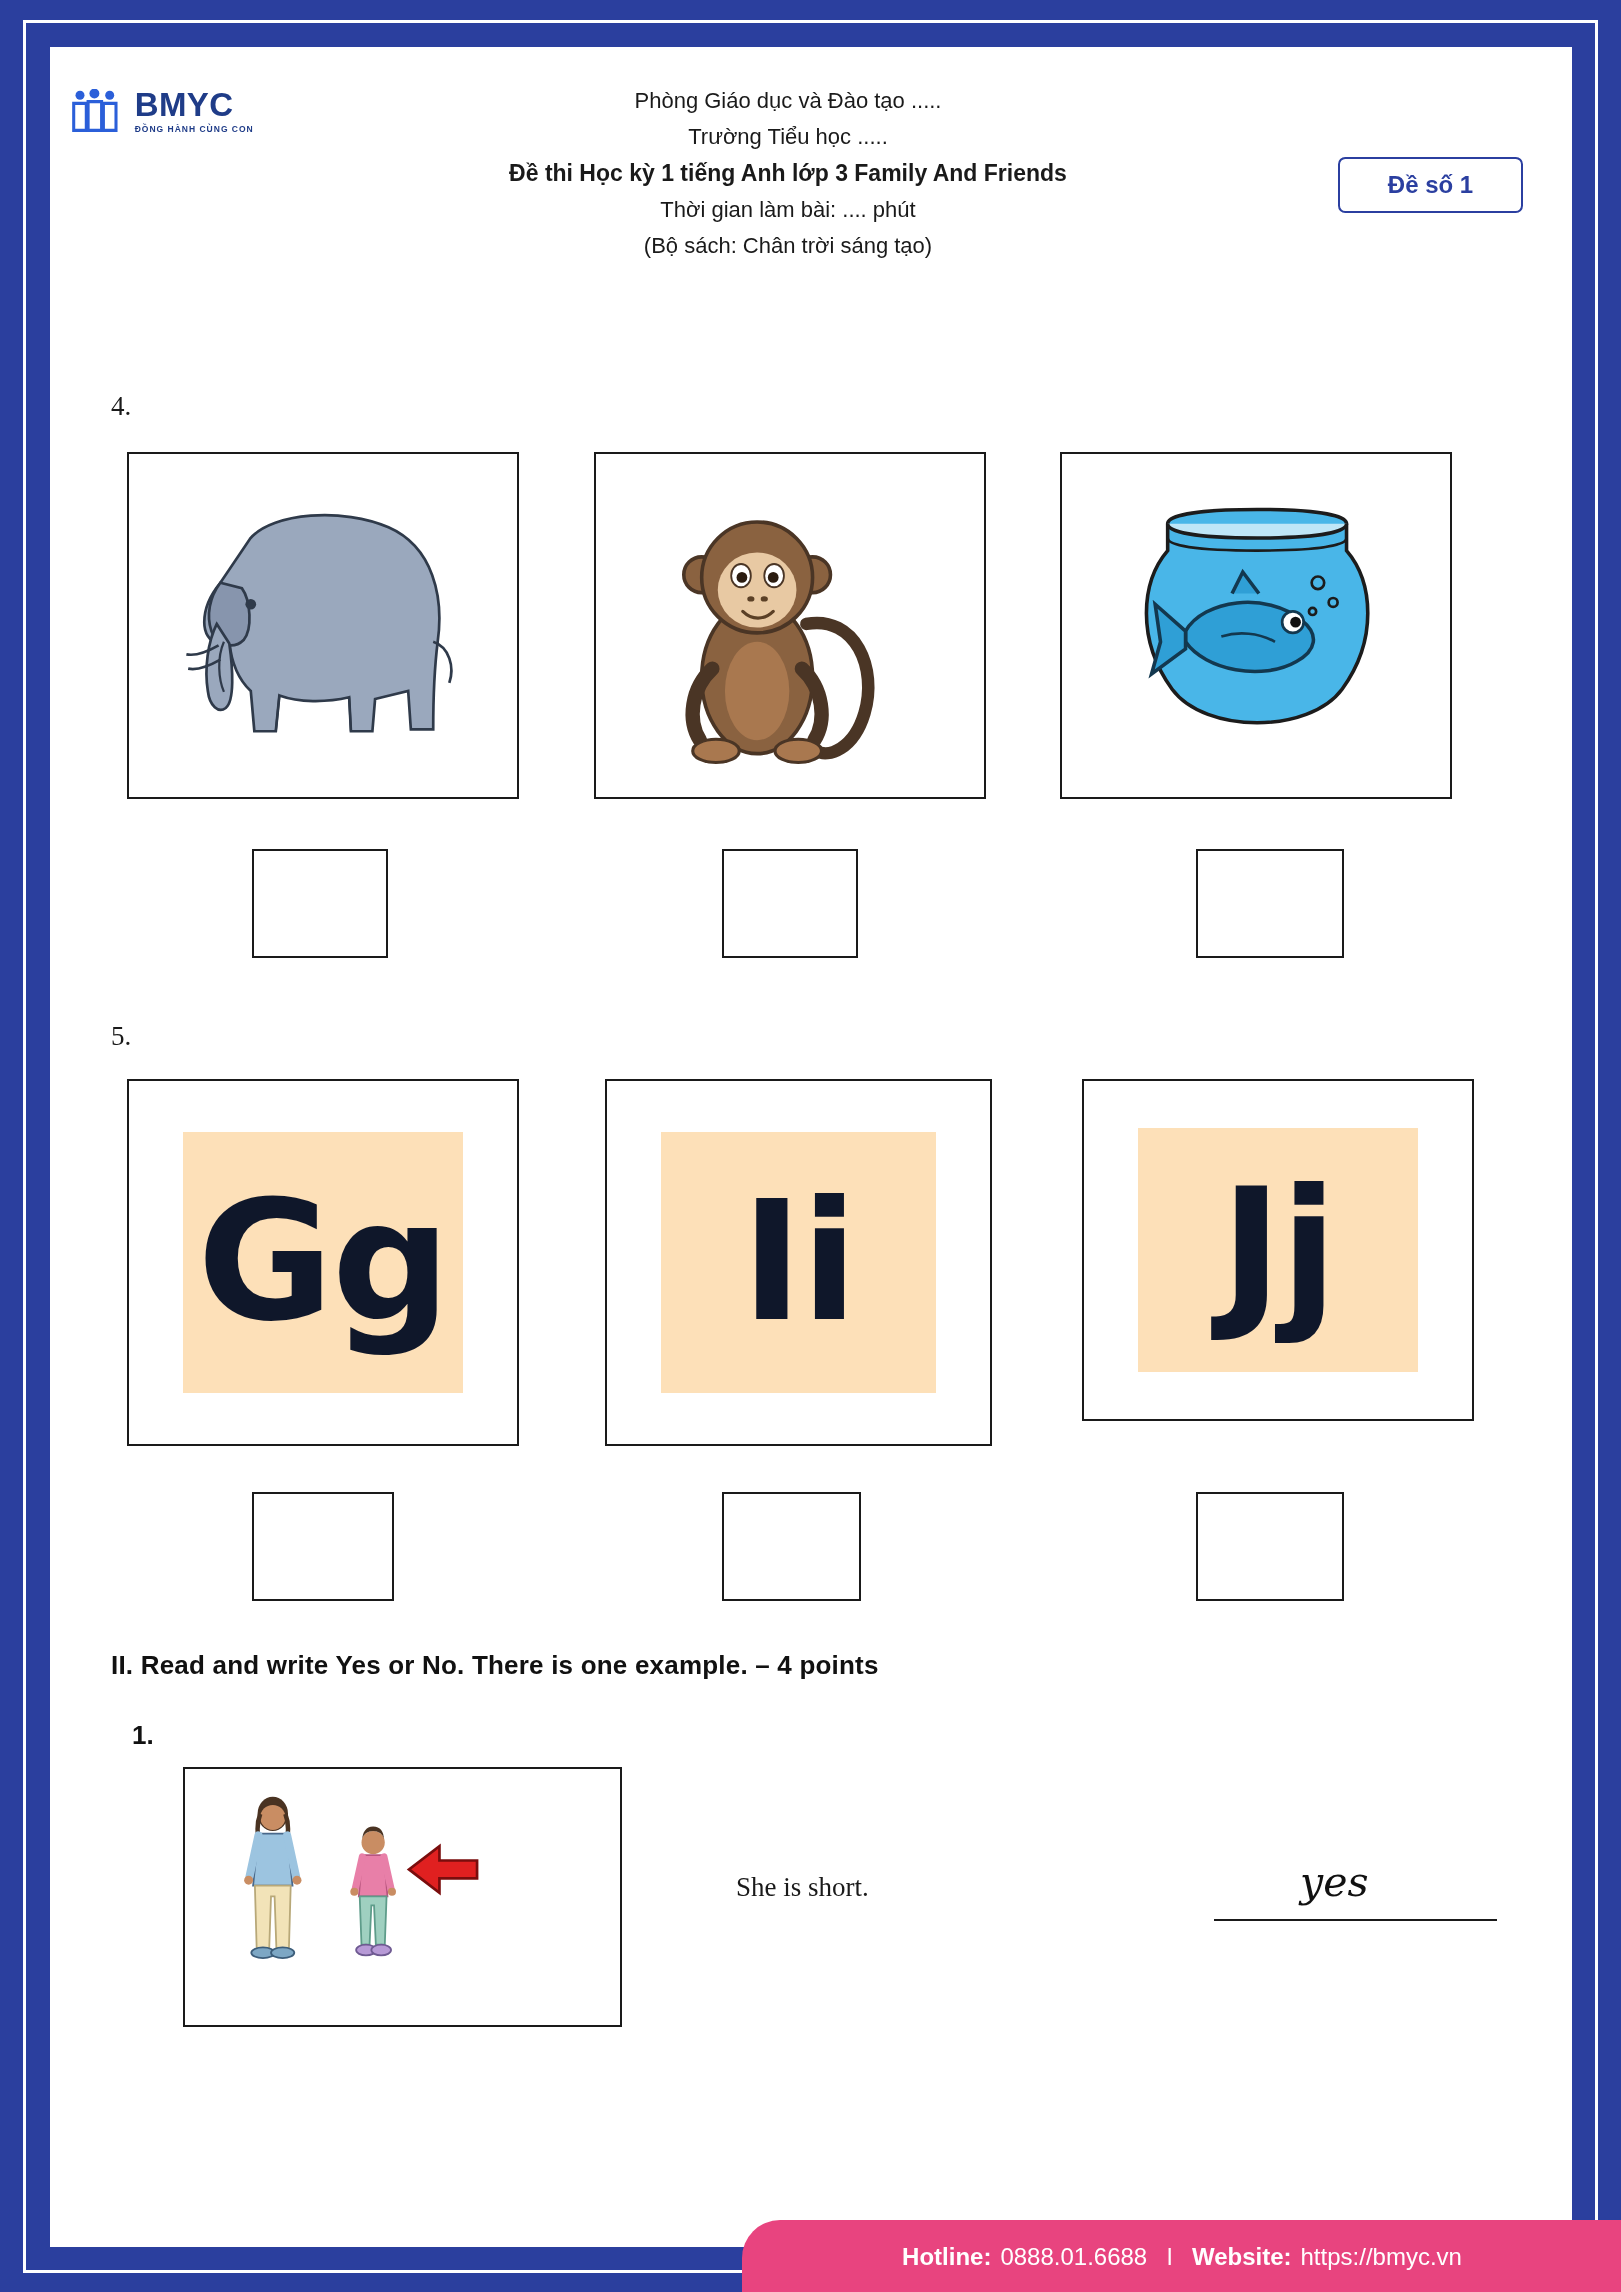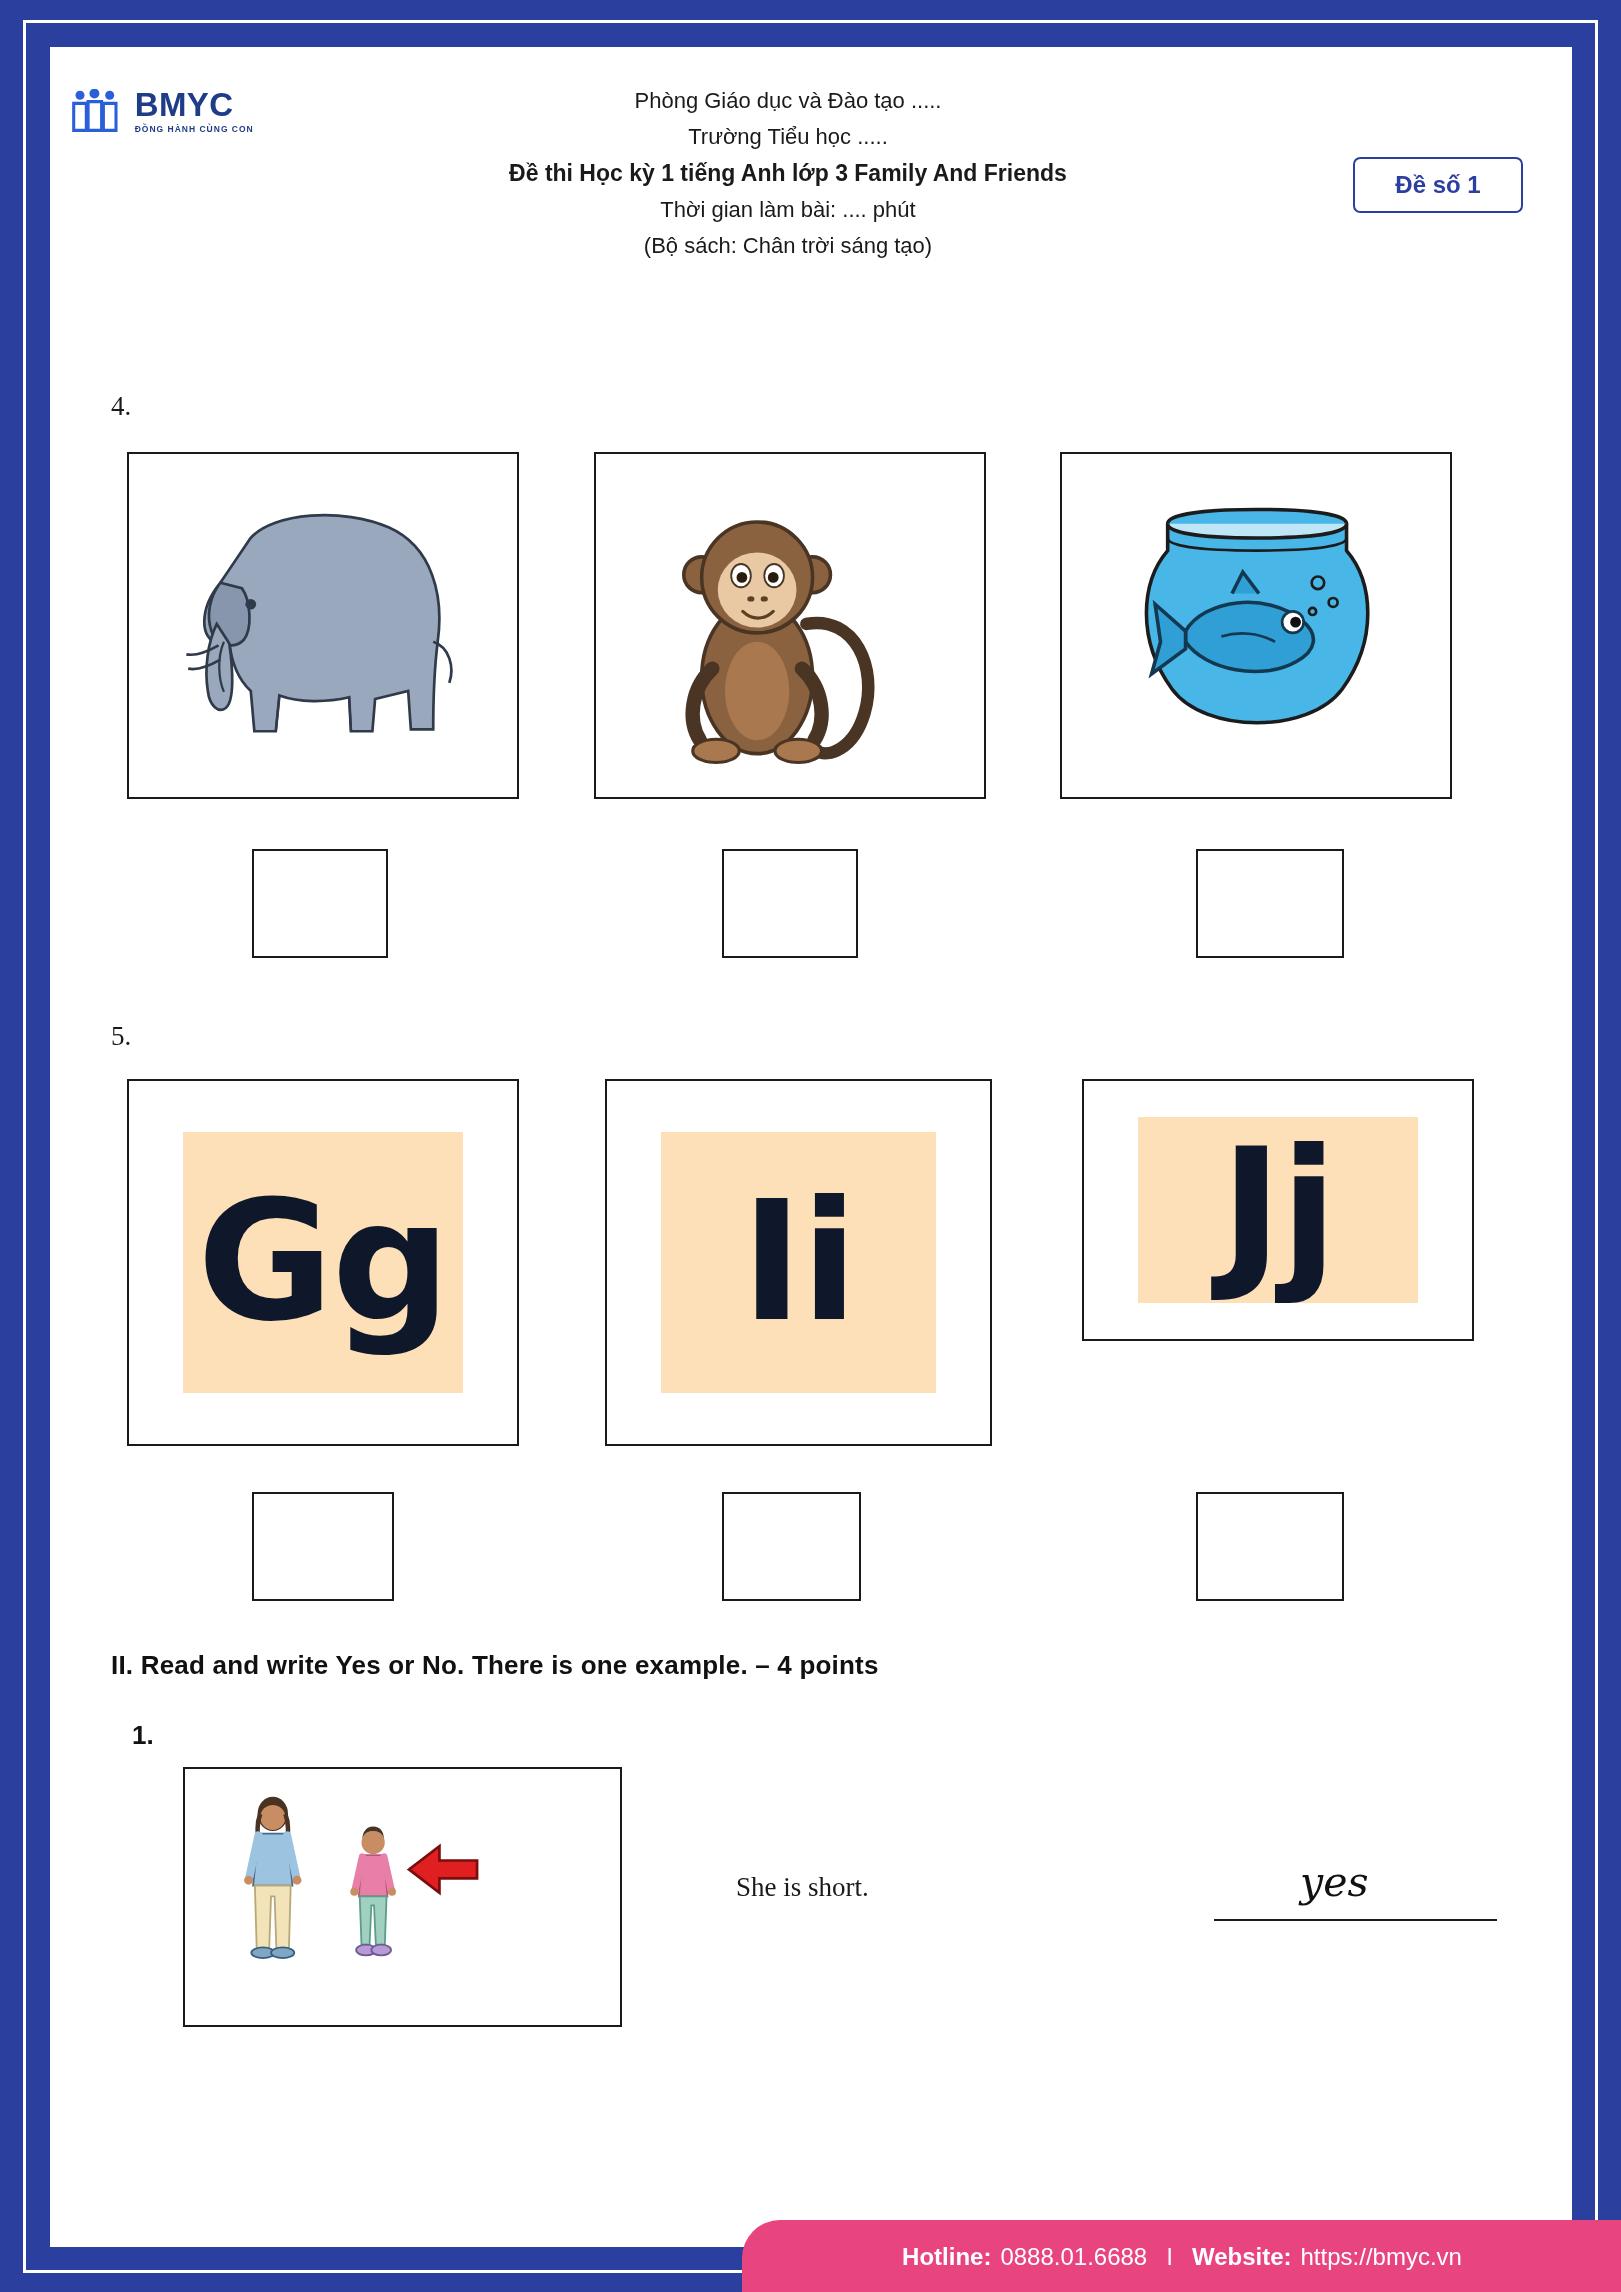--- a/index.html
+++ b/index.html
@@ -65,21 +65,21 @@
     text-align: center;
     color: #1a1a1a;
   }
   .head-block div { margin: 0 0 9.9px 0; }
   .head-line { font-size: 22px; }
   .head-line-bold { font-size: 23px; font-weight: 700; }
 
   .de-so {
     position: absolute;
     right: 99px; top: 157px;
-    width: 170px; height: 56px;
+    width: 185px; height: 56px;
     border: 2.2px solid #2b3fa0;
     border-radius: 7.2px;
     display: flex;
     align-items: center;
     justify-content: center;
     color: #2b3fa0;
     font-size: 24px;
     font-weight: 700;
   }
 
@@ -299,21 +299,21 @@
     <div class="letter-card" style="left:77px; top:1032px; width:392px; height:367px;">
       <div class="letter-inner">
         <span class="letter-glyph">Gg</span>
       </div>
     </div>
     <div class="letter-card" style="left:555px; top:1032px; width:387px; height:367px;">
       <div class="letter-inner">
         <span class="letter-glyph">Ii</span>
       </div>
     </div>
-    <div class="letter-card" style="left:1032px; top:1032px; width:392px; height:262px;">
+    <div class="letter-card" style="left:1032px; top:1032px; width:392px; height:342px;">
       <div class="letter-inner">
         <span class="letter-glyph">Jj</span>
       </div>
     </div>
 
     <div class="ans-box" style="left:202px; top:1445px; width:142px; height:109px;"></div>
     <div class="ans-box" style="left:672px; top:1445px; width:139px; height:109px;"></div>
     <div class="ans-box" style="left:1146px; top:1445px; width:148px; height:109px;"></div>
 
     <div class="section-heading" style="left:61px; top:1603px;">II. Read and write Yes or No. There is one example. – 4 points</div>

